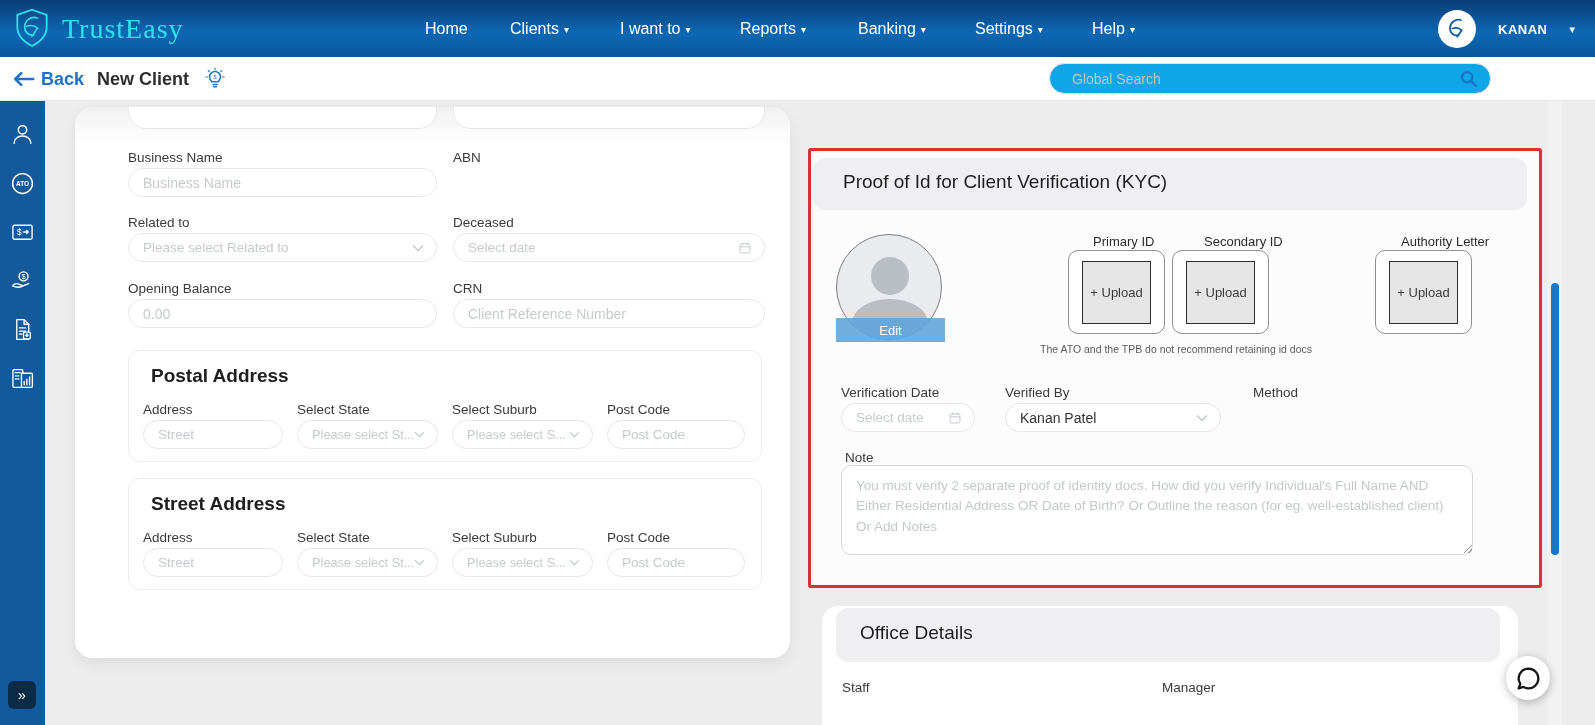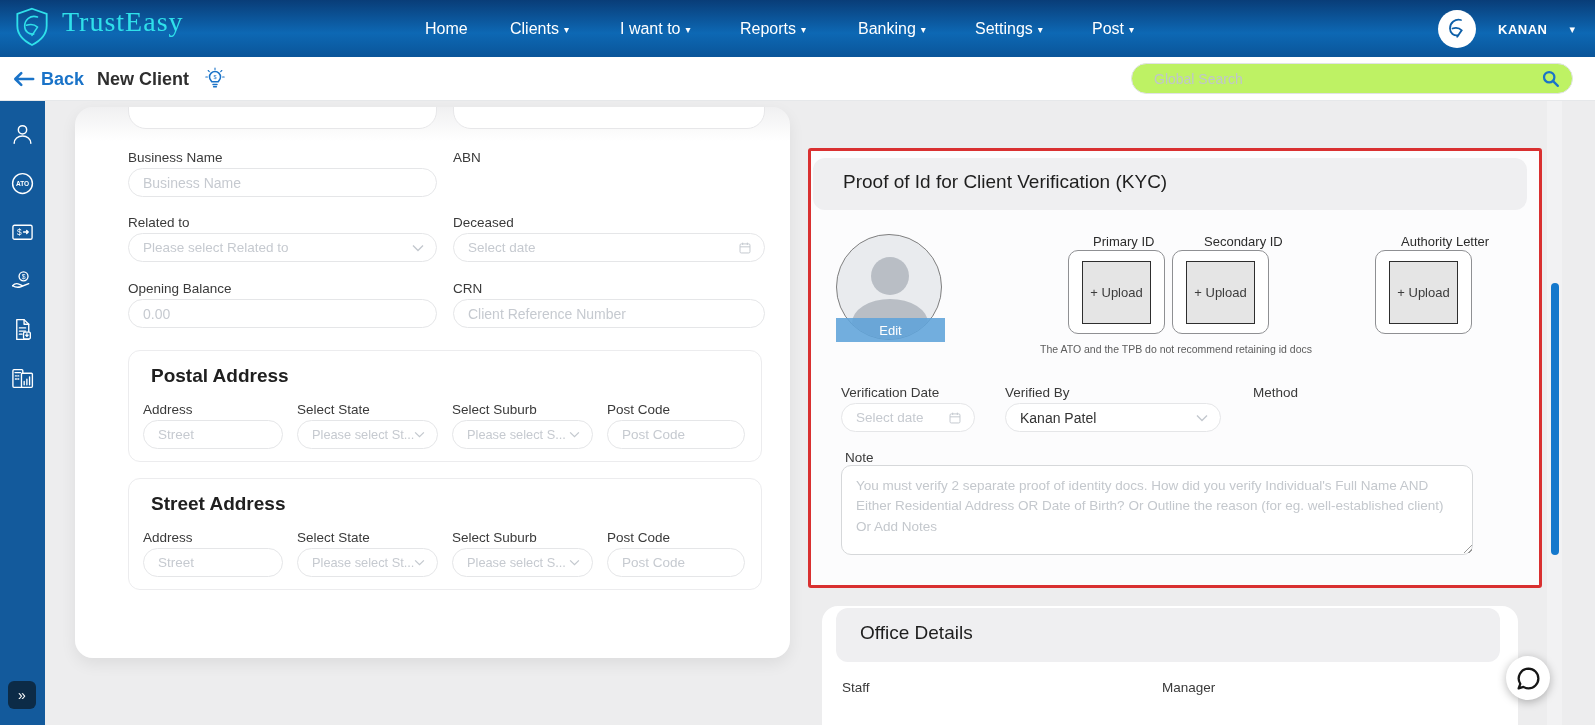--- a/index.html
+++ b/index.html
@@ -3,39 +3,39 @@
 <meta charset="utf-8">
 <style>
   * { margin:0; padding:0; box-sizing:border-box; }
   html,body { background:#fff; font-family:"Liberation Sans", sans-serif; }
   #app { position:relative; width:1595px; height:725px; overflow:hidden; background:#fff; }
   .abs { position:absolute; }
 
   
   .topbar { left:0; top:0; width:1595px; height:57px;
     background:linear-gradient(180deg,#093d78 0%,#0d68b4 58%,#0a5599 100%); }
-  .brand { left:10px; top:6px; height:46px; display:flex; align-items:flex-start; gap:8px; cursor:pointer; }
+  .brand { left:10px; top:6px; height:46px; display:flex; align-items:center; gap:8px; cursor:pointer; }
   .brand-text { font-family:"Liberation Serif", serif; font-size:28px; color:#2fe0ea; letter-spacing:1px; }
   .nav-item { top:0; height:57px; line-height:57px; color:#fff; font-size:16px; font-weight:500;
     cursor:pointer; white-space:nowrap; }
   .nav-caret { font-size:10px; margin-left:5px; vertical-align:1px; }
   .userchip { left:1438px; top:9px; height:40px; display:flex; align-items:center; gap:22px; cursor:pointer; }
   .user-avatar { width:38px; height:38px; border-radius:50%; background:#fff; display:flex;
     align-items:center; justify-content:center; }
   .user-name { color:#fff; font-size:13px; font-weight:bold; letter-spacing:.5px; }
   .user-caret { color:#fff; font-size:11px; }
 
   
   .subbar { left:0; top:57px; width:1595px; height:44px; background:#fff; border-bottom:1px solid #e6e8ea; }
   .back-link { left:13px; top:57px; height:44px; display:flex; align-items:center; gap:6px;
     color:#1a73c8; font-size:18px; font-weight:600; cursor:pointer; }
   .page-title { left:97px; top:57px; height:44px; line-height:44px; font-size:18px; font-weight:600; color:#2e2e2e; }
   .bulb-wrap { left:203px; top:66px; cursor:pointer; }
-  .search-pill { left:1131px; top:63px; width:442px; height:31px; border:1.5px solid #e1e3e6;
-    border-radius:17px; background:#bef264; display:flex; align-items:center; padding:0 12px 0 22px; }
+  .search-pill { left:1049px; top:63px; width:442px; height:31px; border:1.5px solid #e1e3e6;
+    border-radius:17px; background:#0ea5e9; display:flex; align-items:center; padding:0 12px 0 22px; }
   .search-pill input { flex:1; border:none; outline:none; font-size:14px; color:#444; background:transparent; }
   .search-pill input::placeholder { color:#bfc5cc; }
   .search-btn { cursor:pointer; display:flex; align-items:center; }
 
   
   .sidebar { left:0; top:101px; width:45px; height:624px; background:#135a9c; }
   .side-ic { left:0; width:45px; height:45px; display:flex; align-items:center; justify-content:center; cursor:pointer; }
   .expand-btn { left:8px; top:681px; width:28px; height:28px; background:#0c2b47; border-radius:6px;
     color:#fff; font-size:14px; display:flex; align-items:center; justify-content:center; cursor:pointer; }
 
@@ -115,21 +115,21 @@
       </span>
       <span class="brand-text">TrustEasy</span>
     </div>
 
     <div class="abs nav-item" style="left:425px"><span>Home</span></div>
     <div class="abs nav-item" style="left:510px"><span>Clients</span><span class="nav-caret">▾</span></div>
     <div class="abs nav-item" style="left:620px"><span>I want to</span><span class="nav-caret">▾</span></div>
     <div class="abs nav-item" style="left:740px"><span>Reports</span><span class="nav-caret">▾</span></div>
     <div class="abs nav-item" style="left:858px"><span>Banking</span><span class="nav-caret">▾</span></div>
     <div class="abs nav-item" style="left:975px"><span>Settings</span><span class="nav-caret">▾</span></div>
-    <div class="abs nav-item" style="left:1092px"><span>Post</span><span class="nav-caret">▾</span></div>
+    <div class="abs nav-item" style="left:1092px"><span>Help</span><span class="nav-caret">▾</span></div>
 
     <div class="abs userchip">
       <span class="user-avatar">
         <svg width="30" height="30" viewBox="0 0 30 30" fill="none" stroke="#0d5fa8" stroke-width="1.8" stroke-linecap="round">
           <path d="M19 6c-6-1.5-11 2.8-11 8.5 0 4.8 3.8 7.5 8.3 6.8"></path>
           <path d="M10.5 14.5c3.5-1 7-.4 9.2 1.8l-4.5 6.5"></path>
         </svg>
       </span>
       <span class="user-name">KANAN</span>
       <span class="user-caret">▾</span>

